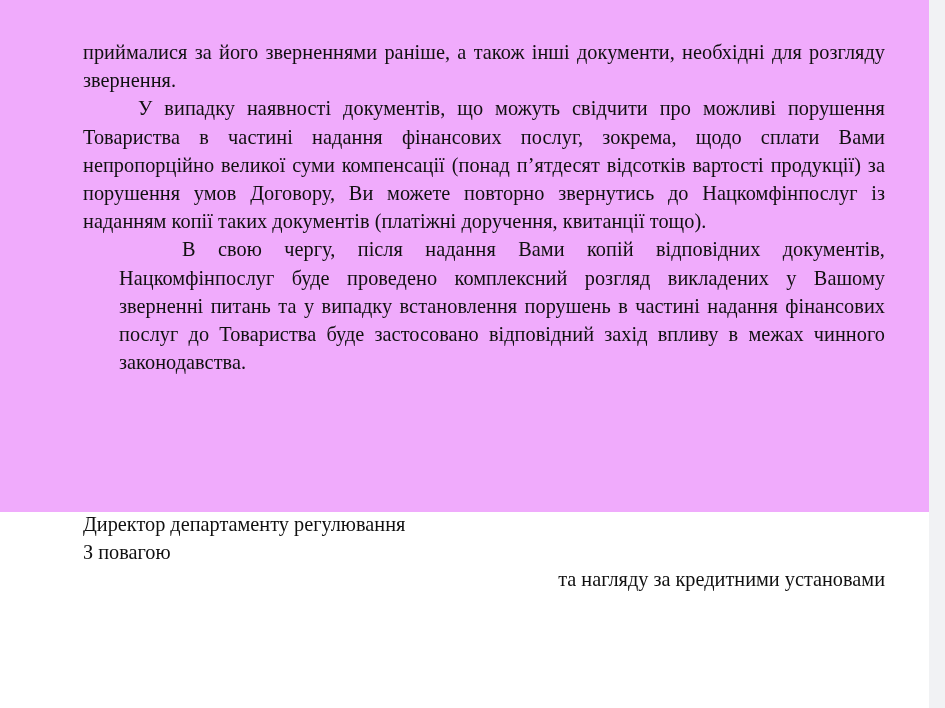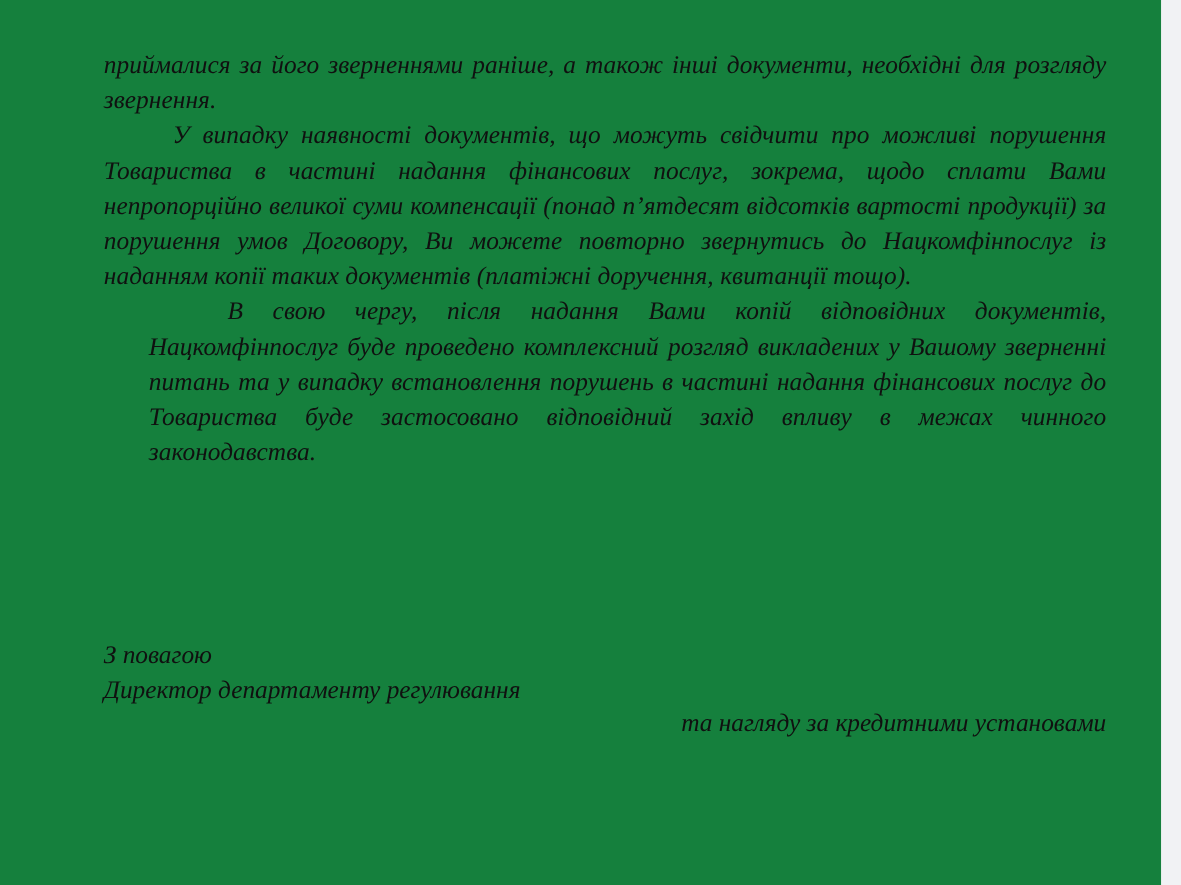--- a/index.html
+++ b/index.html
@@ -25,24 +25,23 @@
     width: 16px;
     height: 708px;
     background: #f1f2f4;
   }
 
   .page {
     position: absolute;
     top: 0;
     left: 0;
     width: 929px;
-    height: 708px;
-    background: #15803d;
+    height: 512px;
+    background: #f0abfc;
     box-sizing: border-box;
-    font-style: italic;
   }
 
   .doc-body {
     position: absolute;
     left: 83px;
     top: 38px;
     width: 802px;
   }
 
   p.para {
@@ -111,21 +110,21 @@
     <p class="para">приймалися за його зверненнями раніше, а також інші документи, необхідні для розгляду звернення.</p>
 
     <p class="para indent">У випадку наявності документів, що можуть свідчити про можливі порушення Товариства в частині надання фінансових послуг, зокрема, щодо сплати Вами непропорційно великої суми компенсації (понад п’ятдесят відсотків вартості продукції) за порушення умов Договору, Ви можете повторно звернутись до Нацкомфінпослуг із наданням копії таких документів (платіжні доручення, квитанції тощо).</p>
 
     <p class="para indent-wide">В свою чергу, після надання Вами копій відповідних документів, Нацкомфінпослуг буде проведено комплексний розгляд викладених у Вашому зверненні питань та у випадку встановлення порушень в частині надання фінансових послуг до Товариства буде застосовано відповідний захід впливу в межах чинного законодавства.</p>
 
 
   </div>
 
   <div class="closing-block">
+    <div class="closing-line">Директор департаменту регулювання</div>
     <div class="closing-line">З повагою</div>
-    <div class="closing-line">Директор департаменту регулювання</div>
     <div class="signature-row">
       <span class="sig-title">та нагляду за кредитними установами</span>
     </div>
   </div>
 </div>
 
 <div class="right-gutter"></div>
 
 </body></html>

